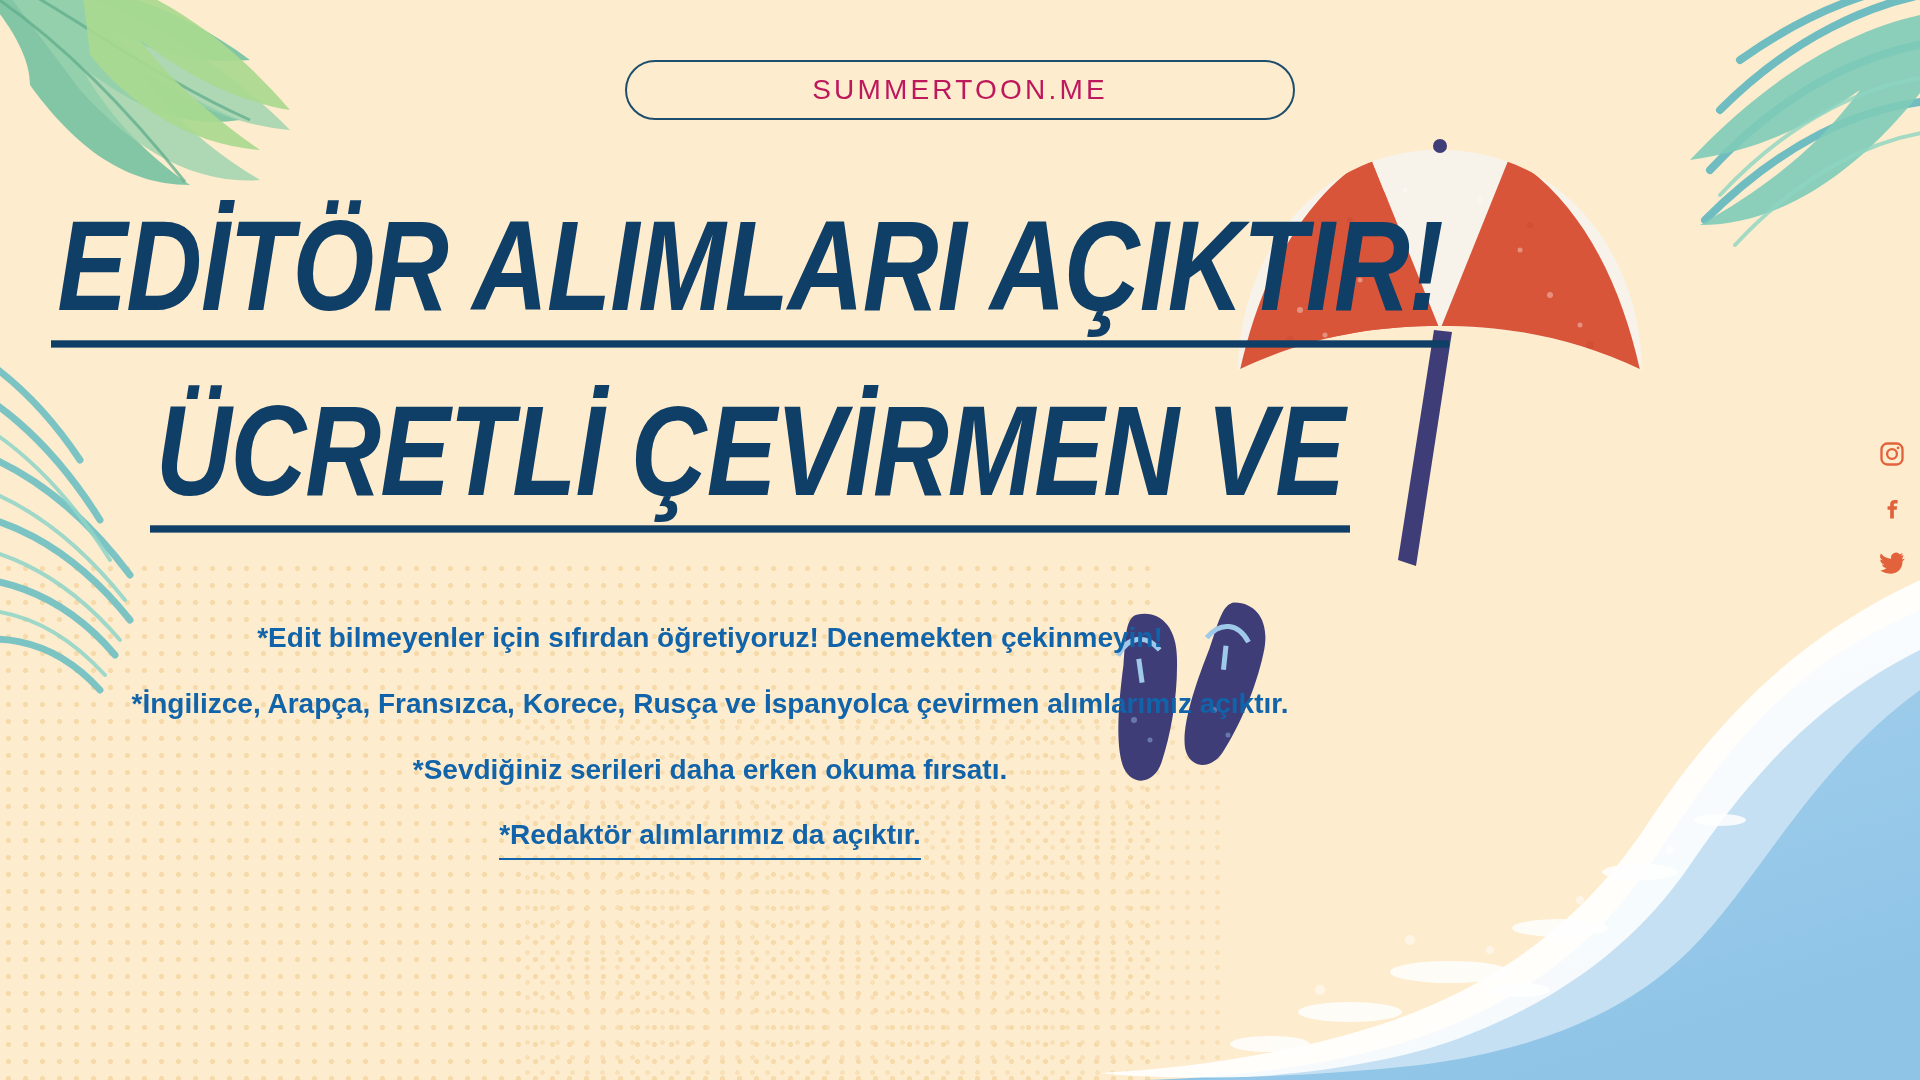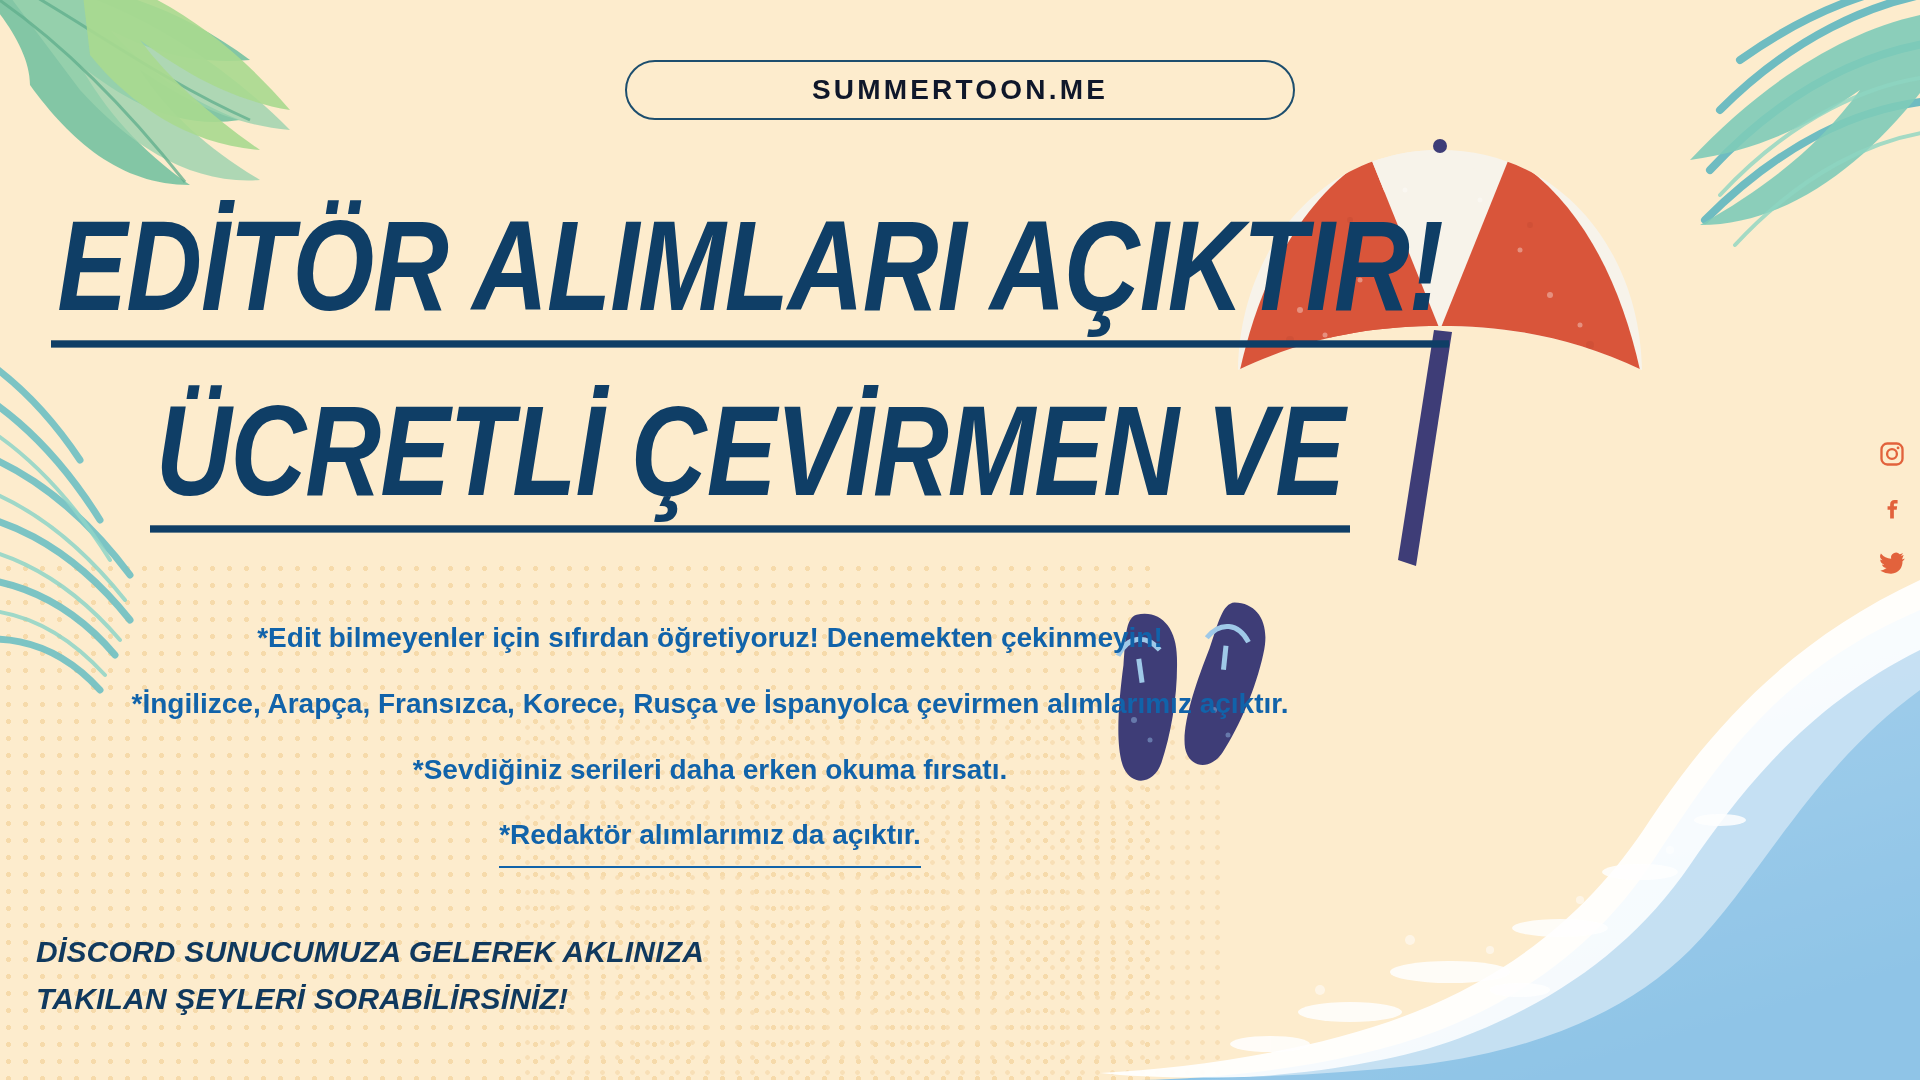--- a/index.html
+++ b/index.html
@@ -53,22 +53,22 @@
     border: 2.5px solid #1d4e6e;
     border-radius: 34px;
     display: flex;
     align-items: center;
     justify-content: center;
     box-sizing: border-box;
   }
   .site-pill span {
     font-size: 28px;
     letter-spacing: 3.2px;
-    font-weight: 700;
-    color: #0f172a;
+    font-weight: 400;
+    color: #be185d;
     font-family: "Liberation Sans", sans-serif;
   }
 
   
   .headline {
     position: absolute;
     top: 200px;
     left: 0;
     width: 1500px;
     text-align: center;
@@ -104,21 +104,21 @@
     font-size: 28px;
     font-weight: 700;
     line-height: 1.28;
     color: #1163aa;
   }
   .bullets p.last {
     margin-bottom: 0;
   }
   .bullets p.underlined span {
     border-bottom: 2.5px solid #1163aa;
-    padding-bottom: 16px;
+    padding-bottom: 8px;
   }
 
   
   .discord {
     position: absolute;
     left: 36px;
     bottom: 58px;
     color: #10395e;
     font-weight: 800;
     font-style: italic;
@@ -314,24 +314,20 @@
     </div>
   </div>
 
   <div class="bullets">
     <p>*Edit bilmeyenler için sıfırdan öğretiyoruz! Denemekten çekinmeyin!</p>
     <p>*İngilizce, Arapça, Fransızca, Korece, Rusça ve İspanyolca çevirmen alımlarımız açıktır.</p>
     <p>*Sevdiğiniz serileri daha erken okuma fırsatı.</p>
     <p class="underlined last"><span>*Redaktör alımlarımız da açıktır.</span></p>
   </div>
 
-  <div class="discord">
-    <div>DİSCORD SUNUCUMUZA GELEREK AKLINIZA</div>
-    <div>TAKILAN ŞEYLERİ SORABİLİRSİNİZ!</div>
-  </div>
 
   <div class="socials">
     <a class="ico" href="#">
       <svg viewBox="0 0 24 24" width="28" height="28" fill="none" stroke="#e2623c" stroke-width="2">
         <rect x="3" y="3" width="18" height="18" rx="5"></rect>
         <circle cx="12" cy="12" r="4.2"></circle>
         <circle cx="17.2" cy="6.8" r="1.2" fill="#e2623c" stroke="none"></circle>
       </svg>
     </a>
     <a class="ico" href="#">

